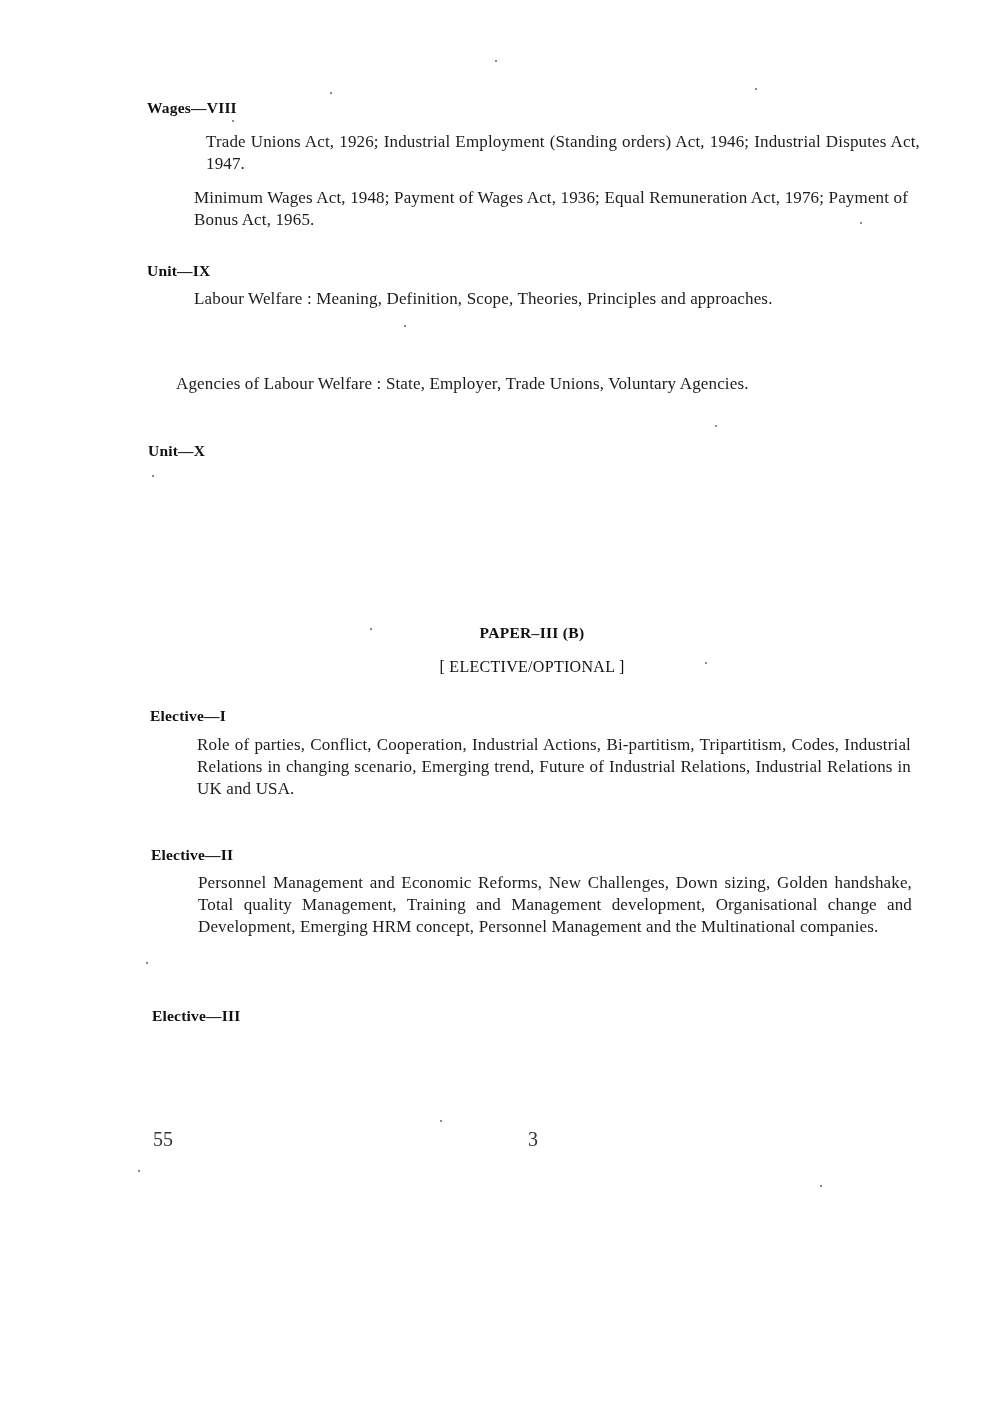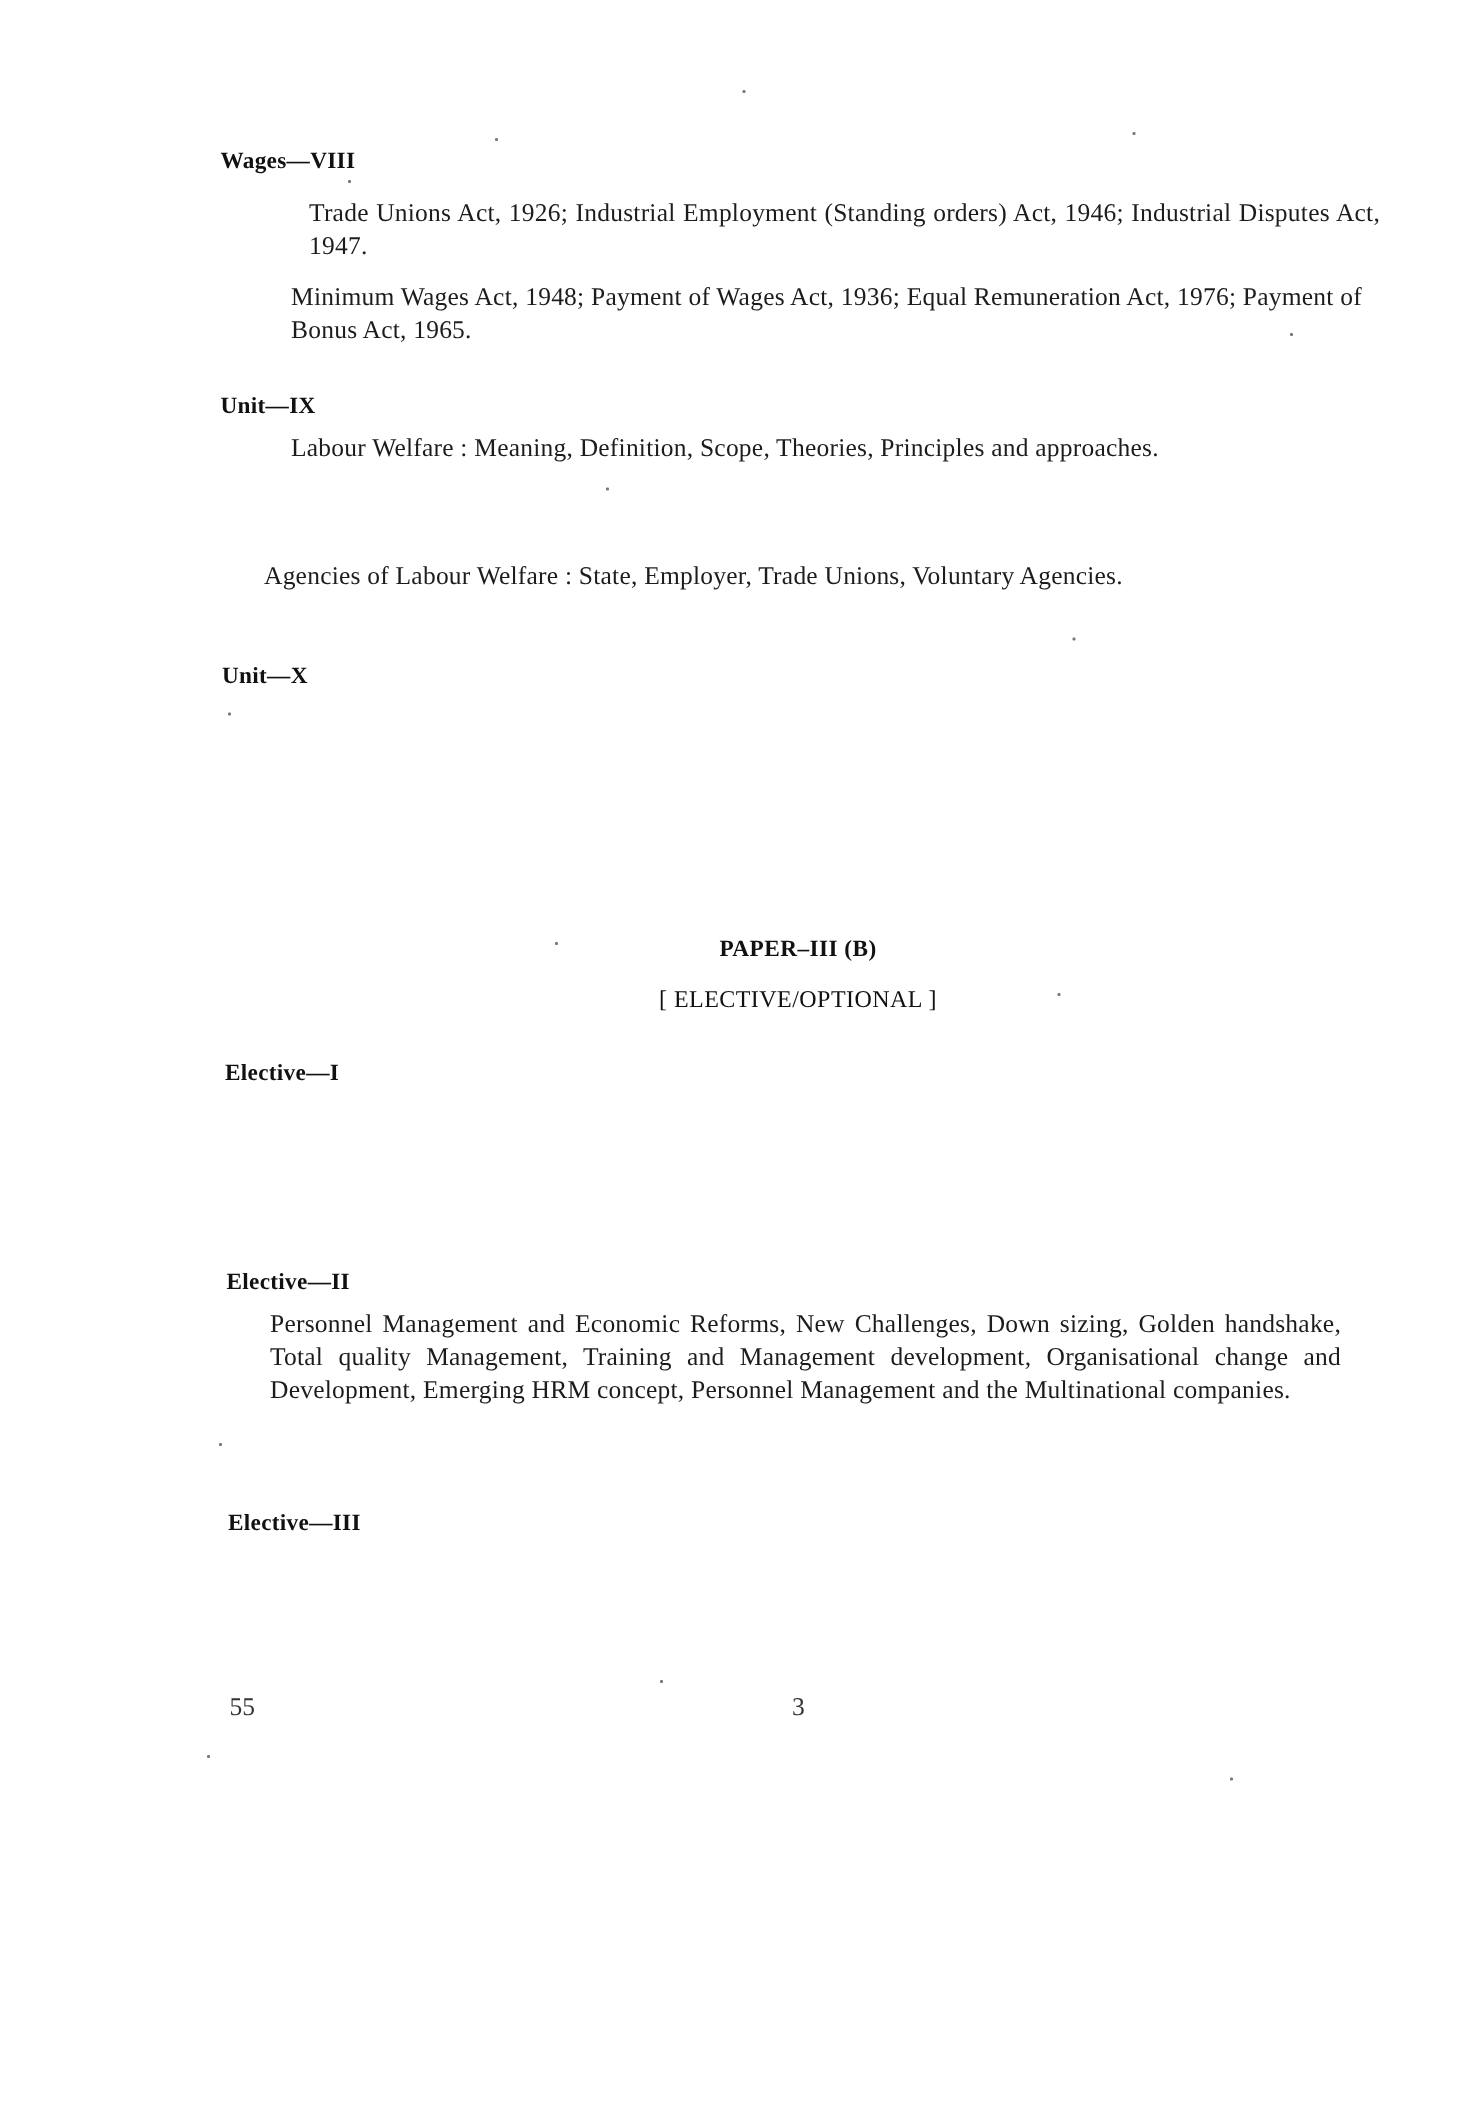--- a/index.html
+++ b/index.html
@@ -55,21 +55,21 @@
       font-size: 15.5px;
       letter-spacing: 0.3px;
     }
     .paper-sub {
       font-size: 16px;
       letter-spacing: 0.3px;
     }
     .footer {
       position: absolute;
       font-family: "Liberation Serif", "DejaVu Serif", serif;
-      font-size: 17px;
+      font-size: 20px;
       color: #333;
     }
     .speck {
       position: absolute;
       width: 1.5px;
       height: 1.5px;
       background: #777;
       border-radius: 50%;
     }
   </style>
@@ -85,23 +85,24 @@
   <div class="heading" style="left:147px; top:262px;">Unit—IX</div>
   <div class="para" style="left:194px; top:288px; width:714px;">Labour Welfare : Meaning, Definition, Scope, Theories, Principles and approaches.</div>
   <div class="para" style="left:176px; top:373px; width:720px; white-space:nowrap;">Agencies of Labour Welfare : State, Employer, Trade Unions, Voluntary Agencies.</div>
 
   <div class="heading" style="left:148px; top:442px;">Unit—X</div>
 
   <div class="center-title paper-title" style="top:624px;">PAPER–III (B)</div>
   <div class="center-title paper-sub" style="top:658px;">[ ELECTIVE/OPTIONAL ]</div>
 
   <div class="heading" style="left:150px; top:707px;">Elective—I</div>
+  <div class="para" style="left:197px; top:734px; width:714px;">Role of parties, Conflict, Cooperation, Industrial Actions, Bi-partitism, Tripartitism, Codes, Industrial Relations in changing scenario, Emerging trend, Future of Industrial Relations, Industrial Relations in UK and USA.</div>
 
   <div class="heading" style="left:151px; top:846px;">Elective—II</div>
-  <div class="para" style="left:180px; top:872px; width:714px;">Personnel Management and Economic Reforms, New Challenges, Down sizing, Golden handshake, Total quality Management, Training and Management development, Organisational change and Development, Emerging HRM concept, Personnel Management and the Multinational companies.</div>
+  <div class="para" style="left:198px; top:872px; width:714px;">Personnel Management and Economic Reforms, New Challenges, Down sizing, Golden handshake, Total quality Management, Training and Management development, Organisational change and Development, Emerging HRM concept, Personnel Management and the Multinational companies.</div>
 
   <div class="heading" style="left:152px; top:1007px;">Elective—III</div>
 
   <div class="footer" style="left:153px; top:1128px;">55</div>
   <div class="footer" style="left:528px; top:1128px;">3</div>
 
   <div class="speck" style="left:330px;top:92px;"></div>
   <div class="speck" style="left:755px;top:88px;"></div>
   <div class="speck" style="left:495px;top:60px;"></div>
   <div class="speck" style="left:232px;top:120px;"></div>

